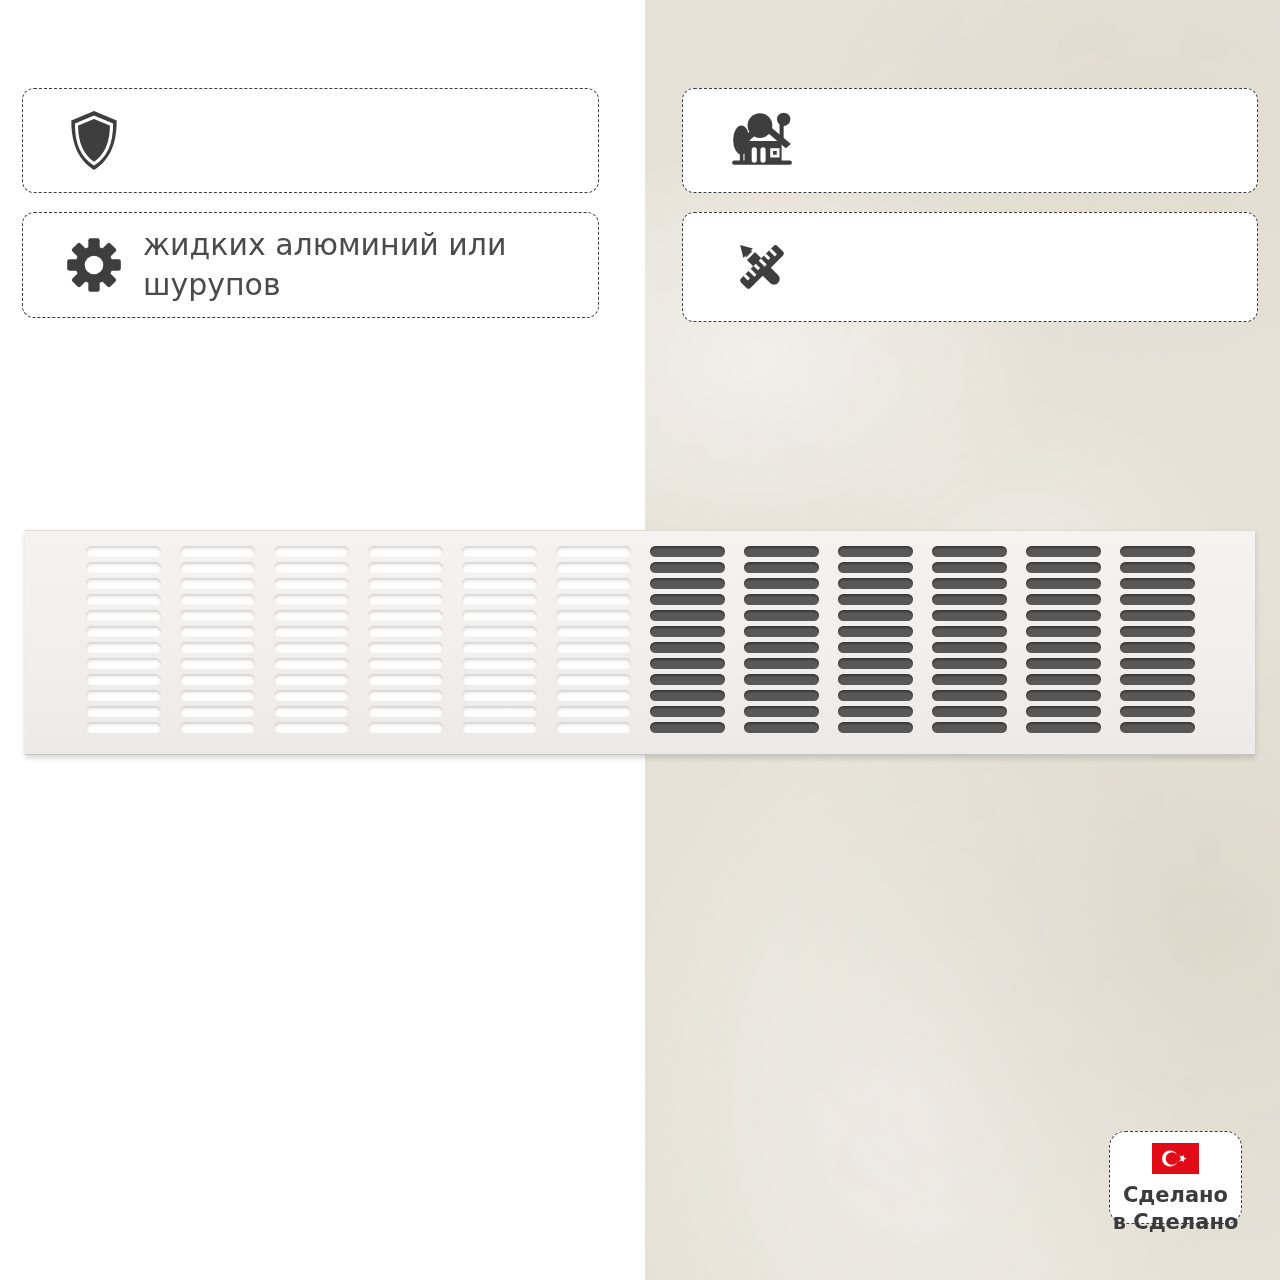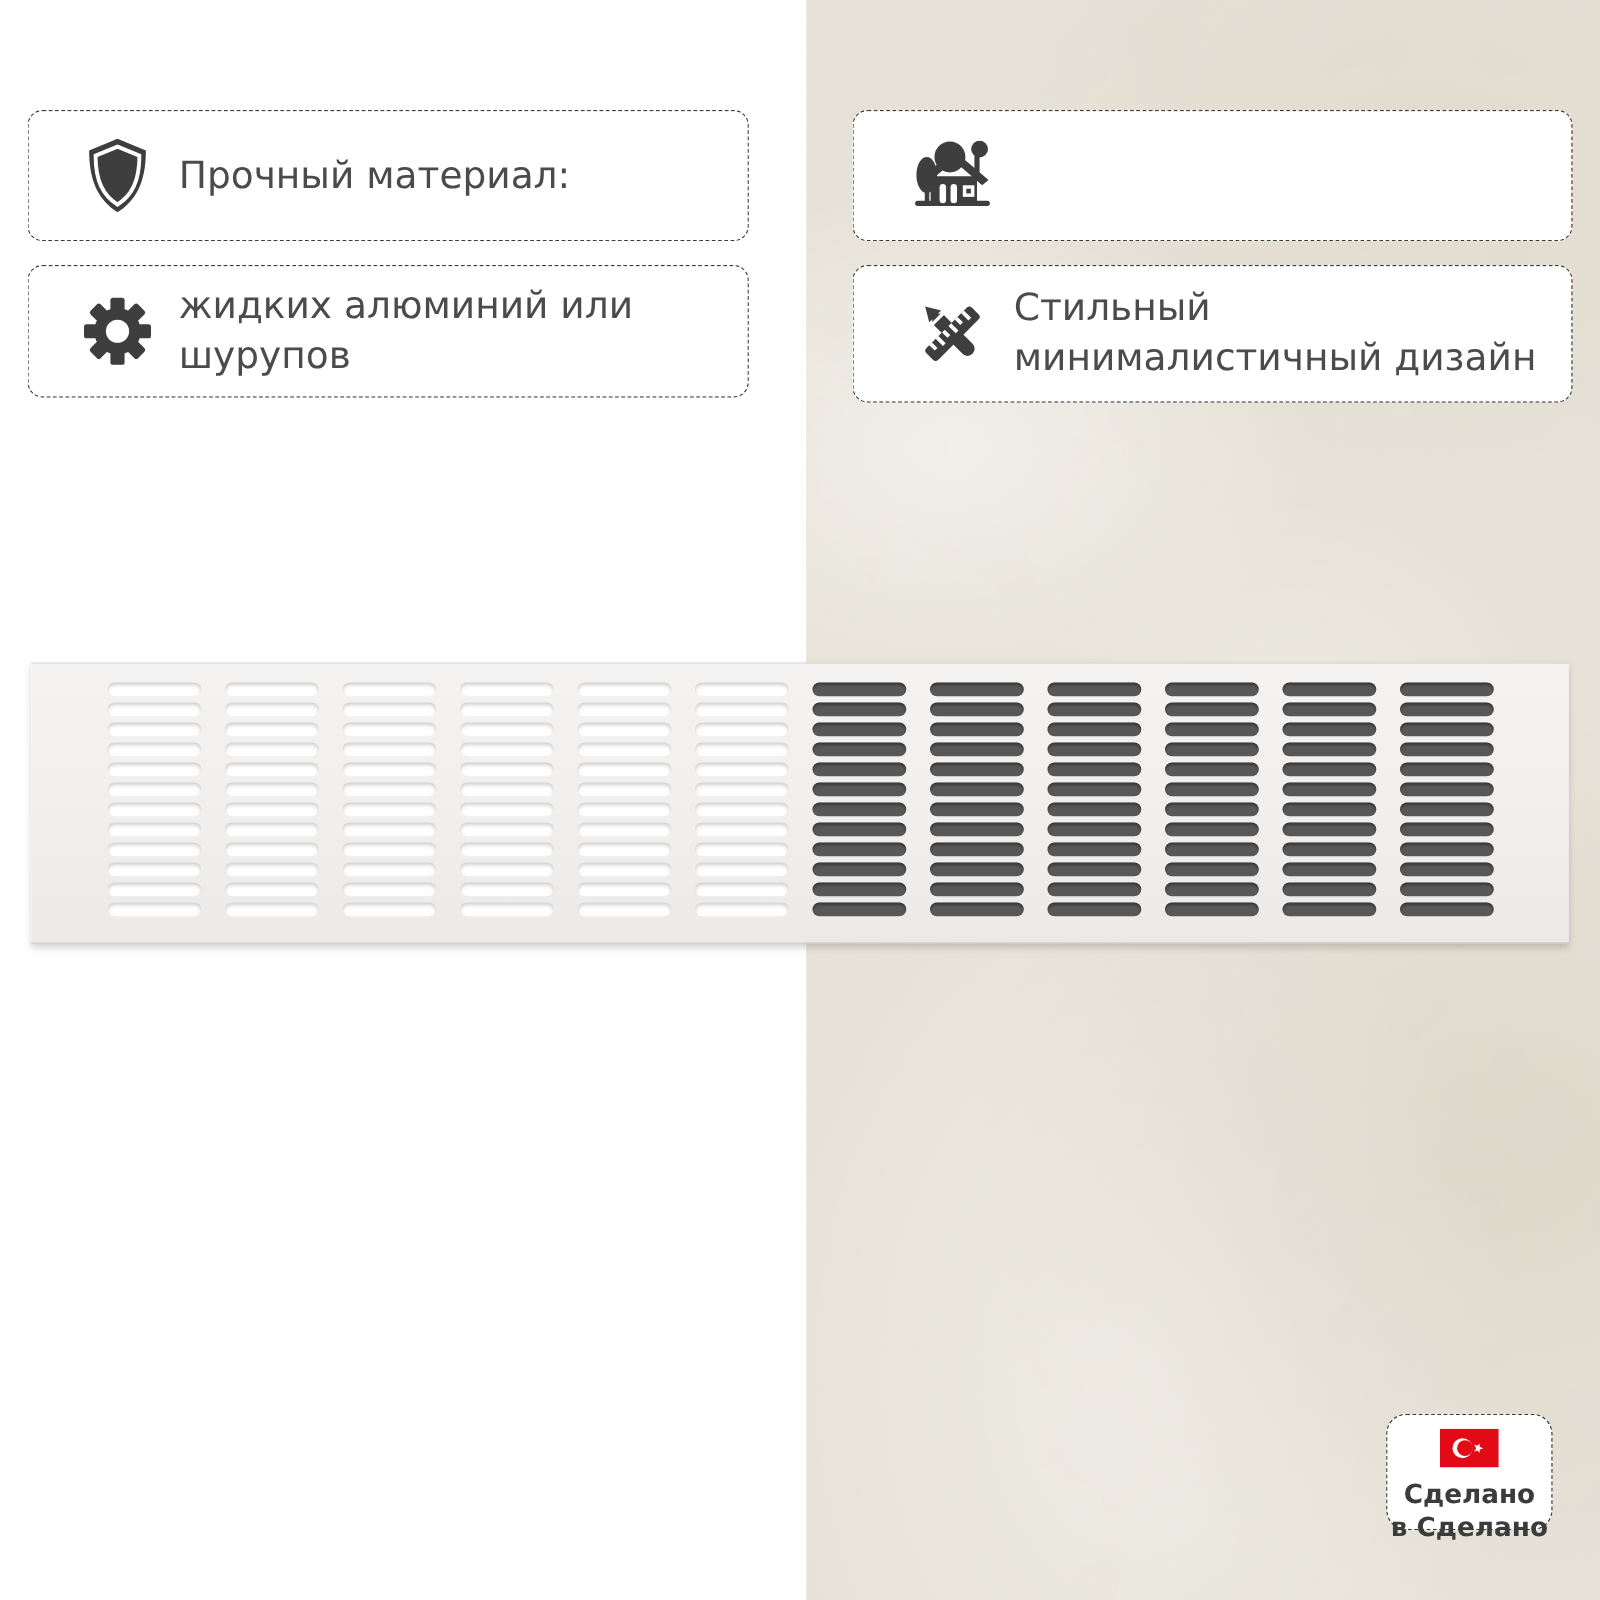--- a/index.html
+++ b/index.html
@@ -65,21 +65,20 @@
   </div>
 
   <div class="feature-box" style="left:22px;top:88px;width:577px;height:105px;">
     <span class="icon">
       <svg viewBox="0 0 64 64" width="66" height="66">
         <path class="ic" d="M32 3 L54 12 C54 37 46 51 32 60 C18 51 10 37 10 12 Z"></path>
         <path d="M32 9 L49 16 C49 36 43 47 32 54 C21 47 15 36 15 16 Z" fill="none" stroke="#ffffff" stroke-width="3"></path>
       </svg>
     </span>
     <div class="txt">
-      <div>Прочный материал:</div>
     </div>
   </div>
 
   <div class="feature-box" style="left:22px;top:212px;width:577px;height:106px;">
     <span class="icon">
       <svg viewBox="0 0 64 64" width="66" height="66">
         <g class="ic">
           <circle cx="32" cy="32" r="18"></circle>
           <g>
             <rect x="26.5" y="6" width="11" height="14" rx="2"></rect>
@@ -139,24 +138,20 @@
             <rect x="13" y="25.5" width="3" height="6" fill="#ffffff"></rect>
             <rect x="20" y="25.5" width="3" height="8" fill="#ffffff"></rect>
             <rect x="27" y="25.5" width="3" height="6" fill="#ffffff"></rect>
             <rect x="34" y="25.5" width="3" height="8" fill="#ffffff"></rect>
             <rect x="41" y="25.5" width="3" height="6" fill="#ffffff"></rect>
             <rect x="48" y="25.5" width="3" height="8" fill="#ffffff"></rect>
           </g>
         </g>
       </svg>
     </span>
-    <div class="txt">
-      <div>Стильный</div>
-      <div>минималистичный дизайн</div>
-    </div>
   </div>
 
   <div class="grille">
       <div class="slot slot-white" style="left: 61px; top: 15px; width: 75px; height: 11px;"></div>
       <div class="slot slot-white" style="left: 61px; top: 31px; width: 75px; height: 11px;"></div>
       <div class="slot slot-white" style="left: 61px; top: 47px; width: 75px; height: 11px;"></div>
       <div class="slot slot-white" style="left: 61px; top: 63px; width: 75px; height: 11px;"></div>
       <div class="slot slot-white" style="left: 61px; top: 79px; width: 75px; height: 11px;"></div>
       <div class="slot slot-white" style="left: 61px; top: 95px; width: 75px; height: 11px;"></div>
       <div class="slot slot-white" style="left: 61px; top: 111px; width: 75px; height: 11px;"></div>

